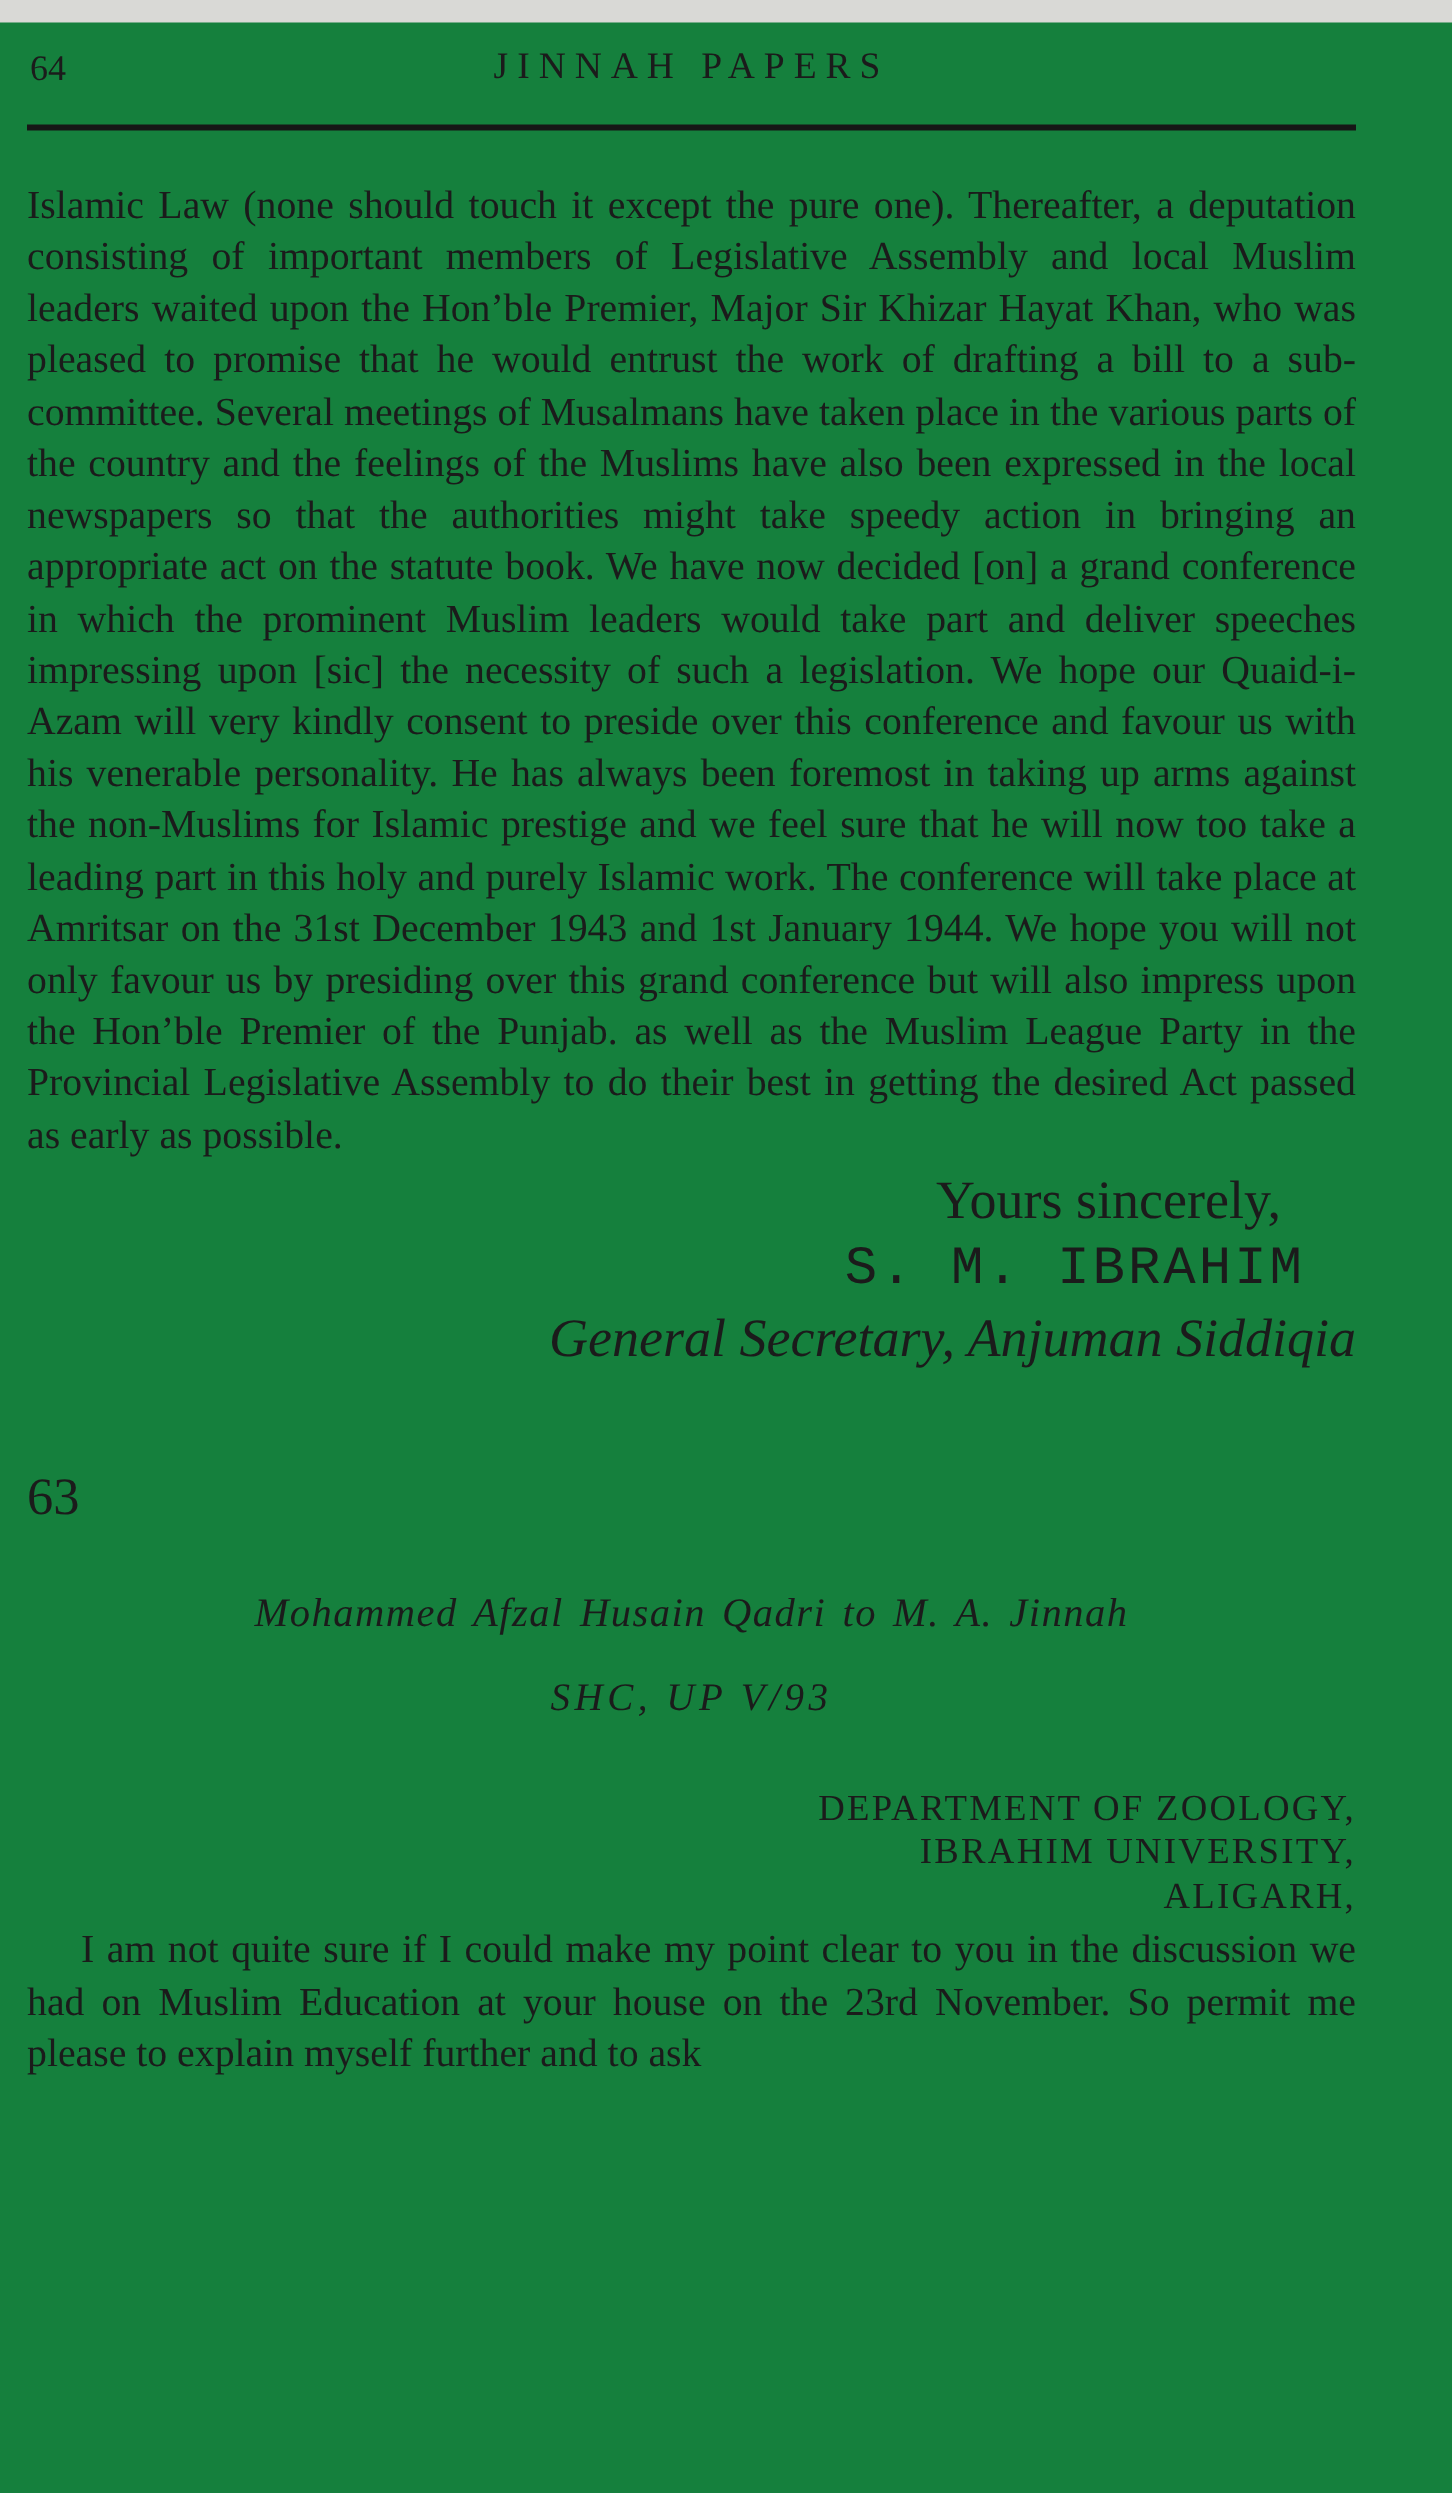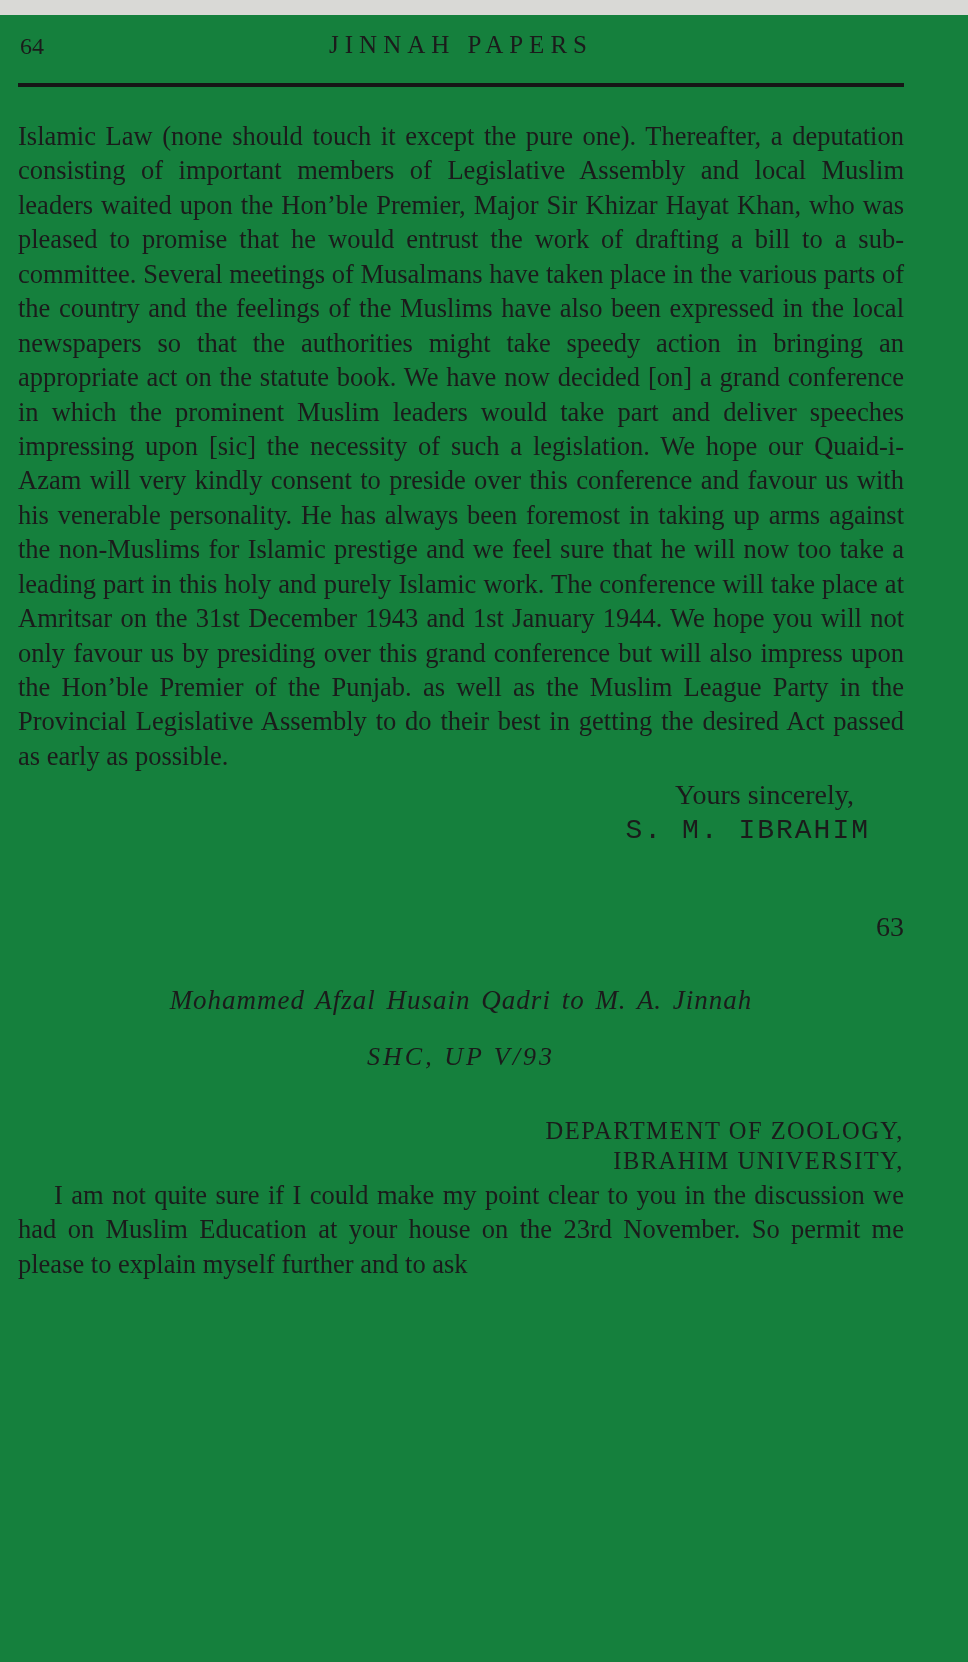--- a/index.html
+++ b/index.html
@@ -31,27 +31,27 @@
     border-top: 4px solid #161616;
     margin-top: 14px;
   }
   .body-text {
     font-size: 26.5px;
     line-height: 1.30;
     text-align: justify;
   }
   .para1 { margin-top: 32px; }
   .para2 { text-indent: 36px; }
-  .sig { text-align: right; font-size: 28px; margin-top: 4px; line-height: 1.28; }
+  .sig { text-align: right; font-size: 36px; margin-top: 4px; line-height: 1.28; }
   .sig-vale  { padding-right: 50px; }
   .sig-name  { padding-right: 34px; letter-spacing: 2px; font-family: Liberation Mono, monospace; }
   .sig-title { font-style: italic; }
   .entry-number {
-    text-align: right;
-    font-size: 28px;
+    text-align: left;
+    font-size: 35px;
     margin-top: 62px;
   }
   .entry-heading {
     text-align: center;
     font-style: italic;
     font-size: 27px;
     letter-spacing: 1px;
     margin-top: 42px;
     word-spacing: 3px;
   }
@@ -94,29 +94,31 @@
   </div>
 
   <hr class="rule">
 
   <p class="body-text para1">Islamic Law (none should touch it except the pure one). Thereafter, a deputation consisting of important members of Legislative Assembly and local Muslim leaders waited upon the Hon’ble Premier, Major Sir Khizar Hayat Khan, who was pleased to promise that he would entrust the work of drafting a bill to a sub-committee. Several meetings of Musalmans have taken place in the various parts of the country and the feelings of the Muslims have also been expressed in the local newspapers so that the authorities might take speedy action in bringing an appropriate act on the statute book. We have now decided [on] a grand conference in which the prominent Muslim leaders would take part and deliver speeches impressing upon [sic] the necessity of such a legislation. We hope our Quaid-i-Azam will very kindly consent to preside over this conference and favour us with his venerable personality. He has always been foremost in taking up arms against the non-Muslims for Islamic prestige and we feel sure that he will now too take a leading part in this holy and purely Islamic work. The conference will take place at Amritsar on the 31st December 1943 and 1st January 1944. We hope you will not only favour us by presiding over this grand conference but will also impress upon the Hon’ble Premier of the Punjab. as well as the Muslim League Party in the Provincial Legislative Assembly to do their best in getting the desired Act passed as early as possible.</p>
 
 
   <div class="sig">
     <div class="sig-vale">Yours sincerely,</div>
     <div class="sig-name">S. M. IBRAHIM</div>
+    <div class="sig-title">General Secretary, Anjuman Siddiqia</div>
   </div>
 
   <div class="entry-number">63</div>
 
   <div class="entry-heading">Mohammed Afzal Husain Qadri to M. A. Jinnah</div>
 
   <div class="entry-source">SHC, UP V/93</div>
 
   <div class="address">
     <div>DEPARTMENT OF ZOOLOGY,</div>
     <div>IBRAHIM UNIVERSITY,</div>
+    <div>ALIGARH,</div>
   </div>
 
 
   <p class="final-para">I am not quite sure if I could make my point clear to you in the discussion we had on Muslim Education at your house on the 23rd November. So permit me please to explain myself further and to ask</p>
 
 </div>
 
 </body></html>

